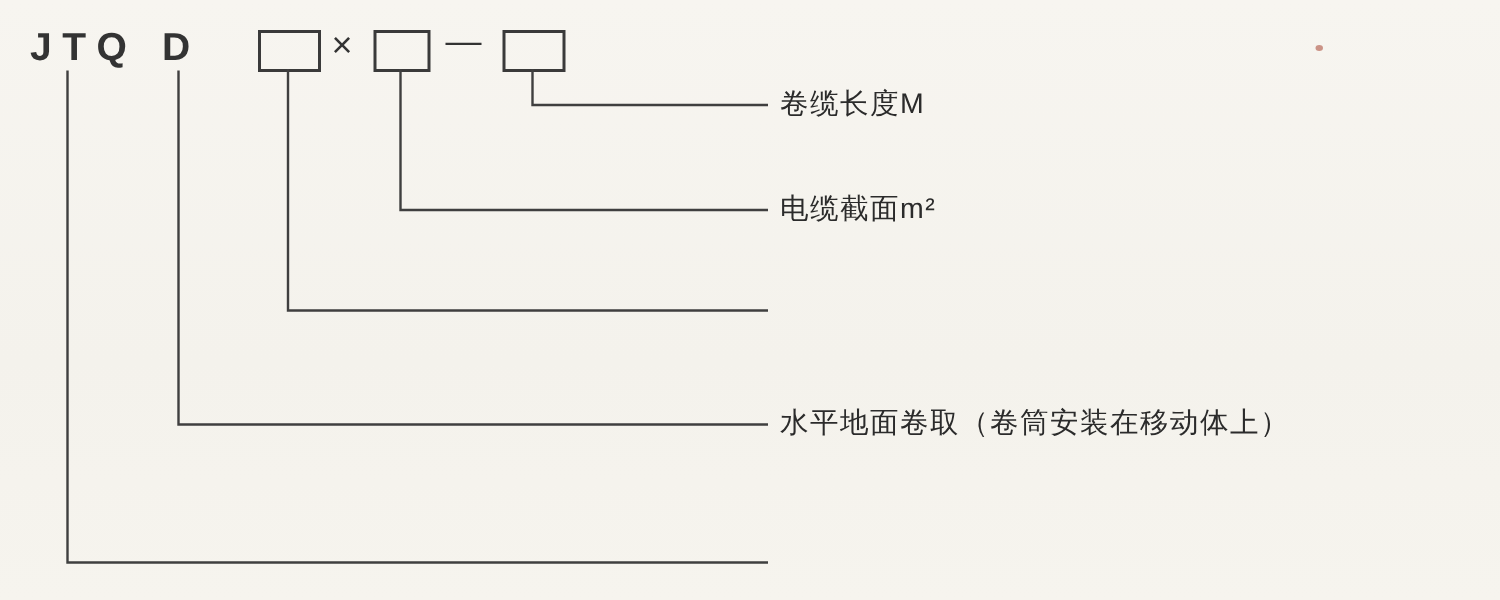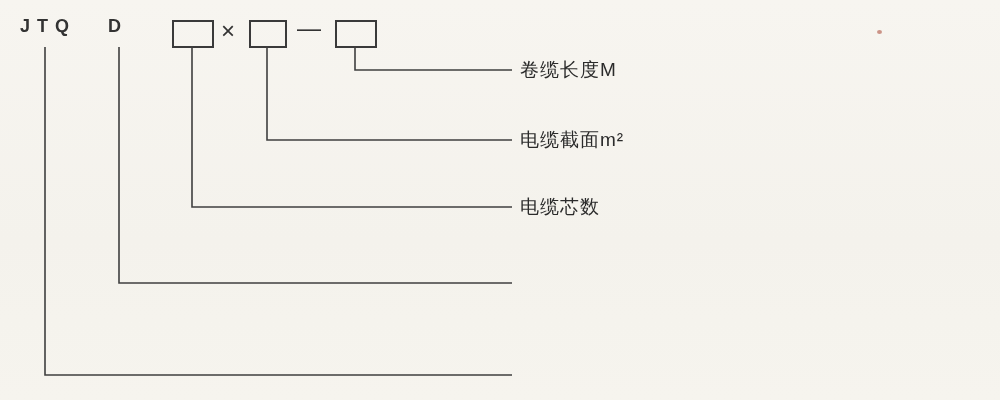--- a/index.html
+++ b/index.html
@@ -22,21 +22,21 @@
     top: 30px;
     width: 5px;
     height: 4px;
     background: #b86a5a;
     border-radius: 50%;
     opacity: 0.7;
   }
   .code {
     position: absolute;
     top: 16px;
-    font-size: 18px;
+    font-size: 26px;
     font-weight: 600;
     letter-spacing: 7px;
     color: #333;
   }
   .code.prefix { left: 20px; }
   .code.letter { left: 108px; letter-spacing: 0; }
   .op {
     position: absolute;
     top: 17px;
     font-size: 24px;
@@ -100,15 +100,15 @@
   <svg class="lines" viewBox="0 0 1000 400">
     <polyline points="355,46 355,70 512,70"></polyline>
     <polyline points="267,46 267,140 512,140"></polyline>
     <polyline points="192,46 192,207 512,207"></polyline>
     <polyline points="119,47 119,283 512,283"></polyline>
     <polyline points="45,47 45,375 512,375"></polyline>
   </svg>
 
   <span class="label l1">卷缆长度M</span>
   <span class="label l2">电缆截面m²</span>
-  <span class="label l3">电缆芯数</span>
+  <span class="label l4">水平地面卷取（卷筒安装在移动体上）</span>
 
 </div>
 
 </body></html>

